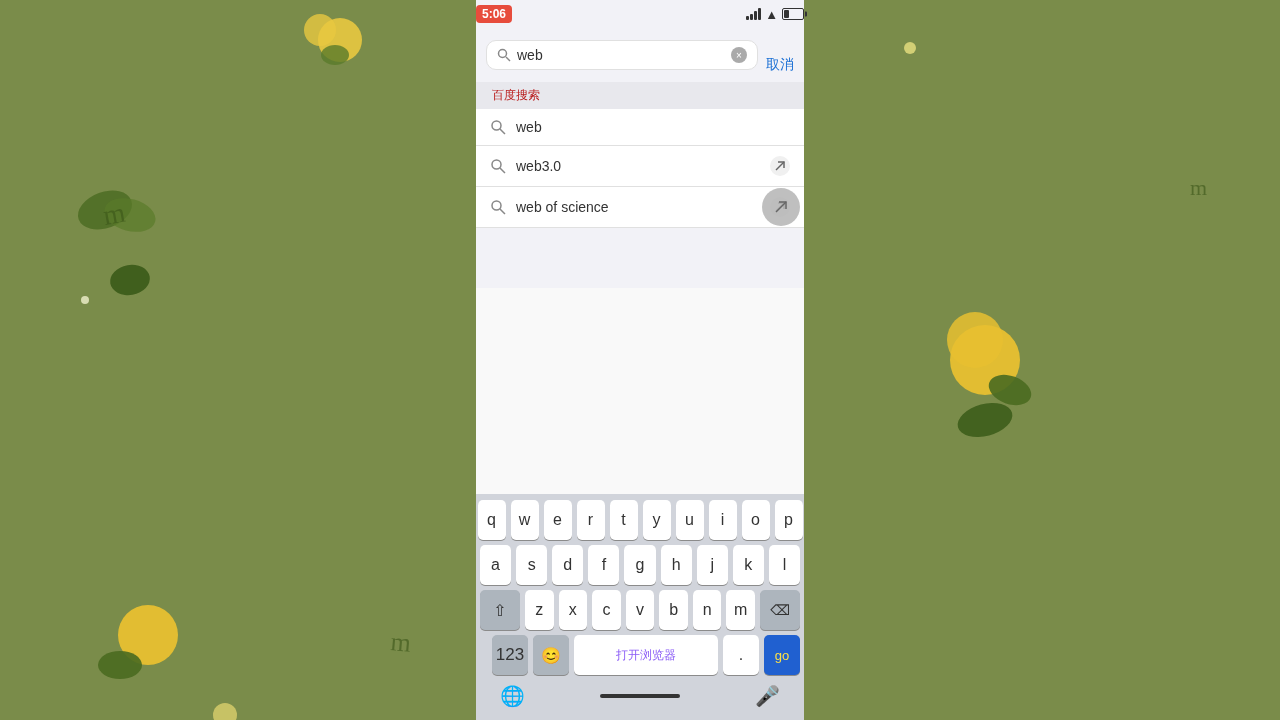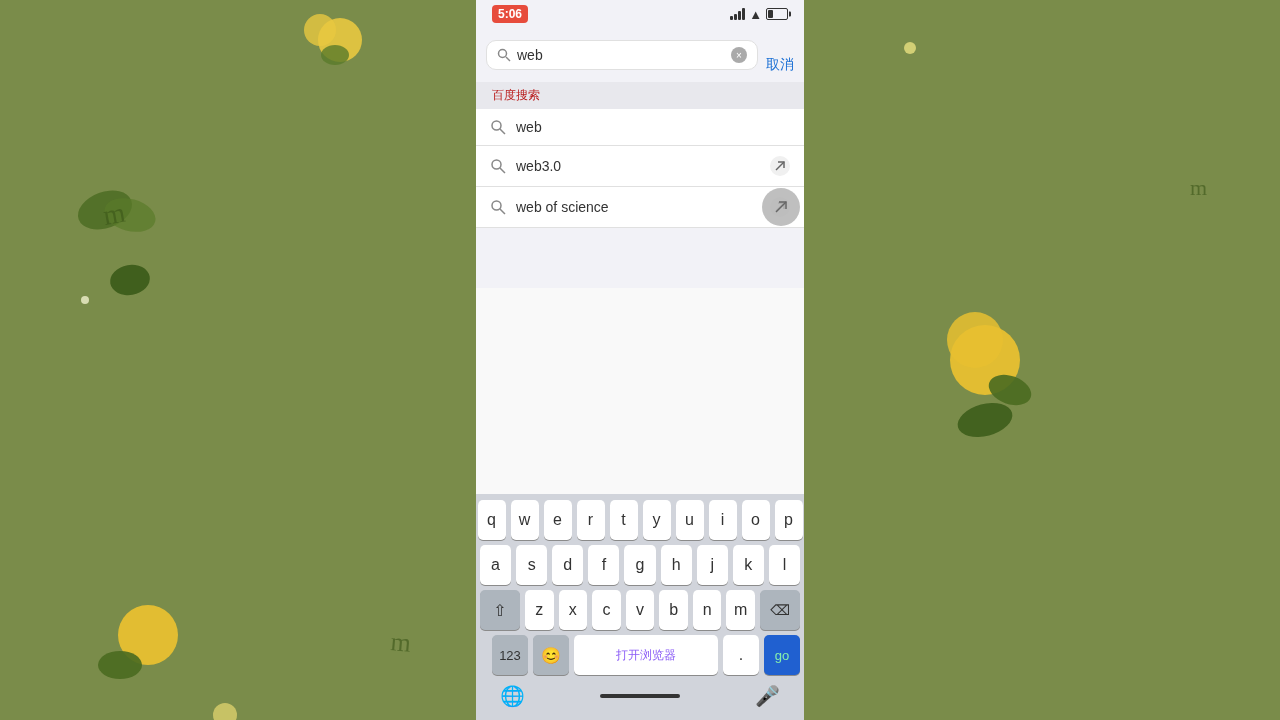--- a/index.html
+++ b/index.html
@@ -32,21 +32,21 @@
       background: #fff;
       display: flex;
       flex-direction: column;
     }
 
     
     .status-bar {
       display: flex;
       align-items: center;
       justify-content: space-between;
-      padding: 4px 16px;
+      padding: 4px 0;
       height: 28px;
       background: #f2f2f7;
     }
     .status-time {
       background: #e74c3c;
       color: #fff;
       font-size: 12px;
       font-weight: 600;
       padding: 2px 6px;
       border-radius: 4px;
@@ -231,21 +231,21 @@
       max-width: 44px;
     }
     .key.space {
       background: #fff;
       flex: 4;
       max-width: none;
       font-size: 12px;
     }
     .key.go-key {
       background: #2060d0;
-      color: #86efac;
+      color: #fde047;
       font-size: 14px;
       font-weight: 500;
       max-width: 48px;
     }
     .key.period-key {
       max-width: 32px;
     }
     .bottom-bar {
       background: #d1d4db;
       display: flex;
@@ -410,21 +410,21 @@
       <div class="key">x</div>
       <div class="key">c</div>
       <div class="key">v</div>
       <div class="key">b</div>
       <div class="key">n</div>
       <div class="key">m</div>
       <div class="key special" style="min-width:40px;max-width:40px;font-size:14px;">⌫</div>
     </div>
 
     <div class="keyboard-row">
-      <div class="key special" style="max-width:42px;font-size:13px;margin-left:12px;">123</div>
+      <div class="key special" style="max-width:42px;font-size:17px;margin-left:12px;">123</div>
       <div class="key special" style="max-width:42px;font-size:16px;">😊</div>
       <div class="key space" style="font-size:12px;color:#8b5cf6;">打开浏览器</div>
       <div class="key period-key" style="max-width:36px;">.</div>
       <div class="key go-key" style="max-width:44px;font-size:13px;">go</div>
     </div>
 
     <div class="bottom-bar">
       <span style="font-size:20px;color:#555;">🌐</span>
       <div class="home-line" style="width:80px;height:4px;background:#333;border-radius:2px;"></div>
       <span style="font-size:20px;color:#555;">🎤</span>

